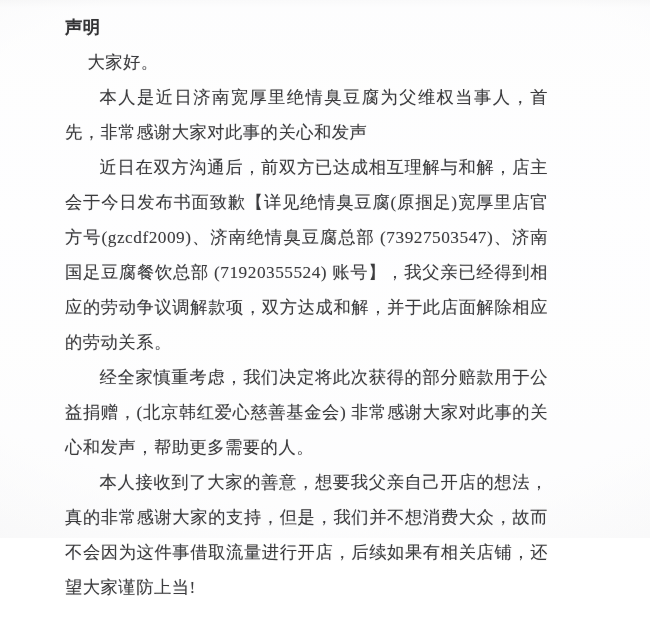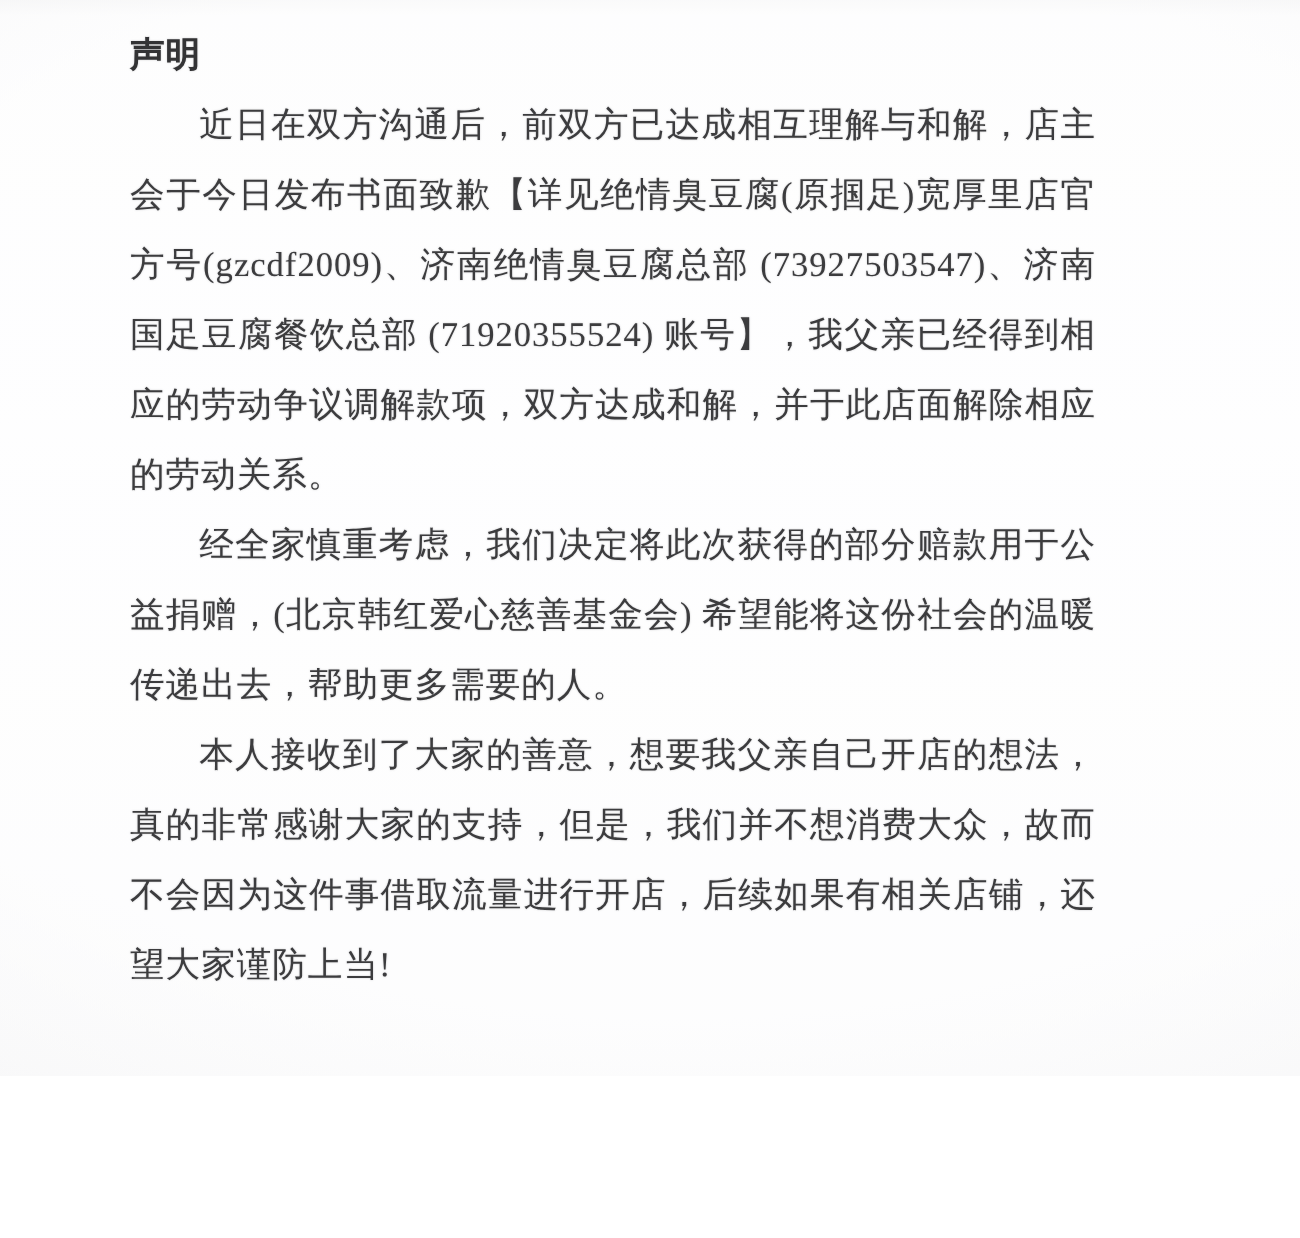--- a/index.html
+++ b/index.html
@@ -70,18 +70,20 @@
     text-indent: 2em;
   }
 </style>
 </head>
 <body>
 
 <div class="page">
   <div class="edge-stripe"></div>
   <div class="content">
     <p class="title">声明</p>
+    <p class="greeting">大家好。</p>
+    <p class="para">本人是近日济南宽厚里绝情臭豆腐为父维权当事人，首先，非常感谢大家对此事的关心和发声</p>
     <p class="para">近日在双方沟通后，前双方已达成相互理解与和解，店主会于今日发布书面致歉【详见绝情臭豆腐(原掴足)宽厚里店官方号(gzcdf2009)、济南绝情臭豆腐总部 (73927503547)、济南国足豆腐餐饮总部 (71920355524) 账号】，我父亲已经得到相应的劳动争议调解款项，双方达成和解，并于此店面解除相应的劳动关系。</p>
-    <p class="para">经全家慎重考虑，我们决定将此次获得的部分赔款用于公益捐赠，(北京韩红爱心慈善基金会) 希望能将这份社会的温暖传递出去，帮助更多需要的人。</p>
+    <p class="para">经全家慎重考虑，我们决定将此次获得的部分赔款用于公益捐赠，(北京韩红爱心慈善基金会) 非常感谢大家对此事的关心和发声，帮助更多需要的人。</p>
     <p class="para">本人接收到了大家的善意，想要我父亲自己开店的想法，真的非常感谢大家的支持，但是，我们并不想消费大众，故而不会因为这件事借取流量进行开店，后续如果有相关店铺，还望大家谨防上当!</p>
 
   </div>
 </div>
 
 </body></html>

